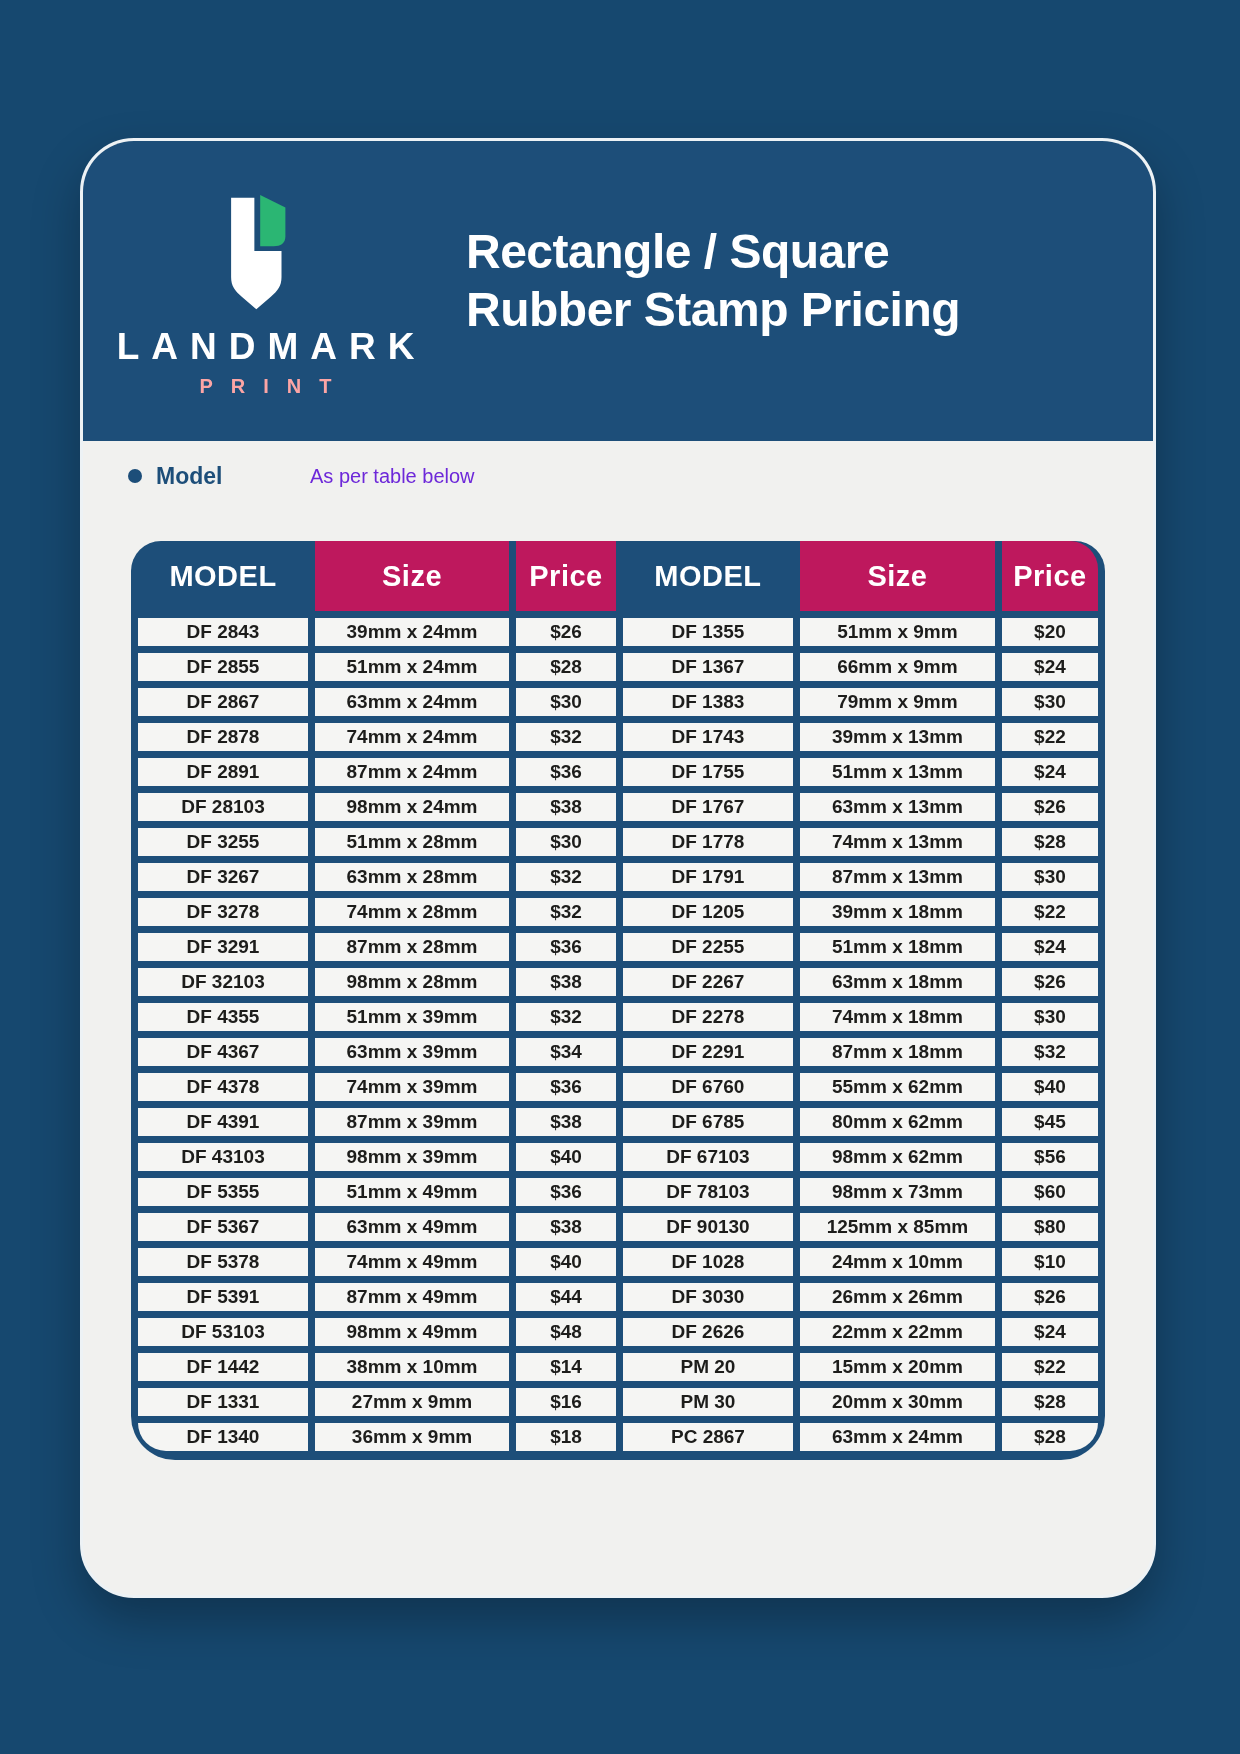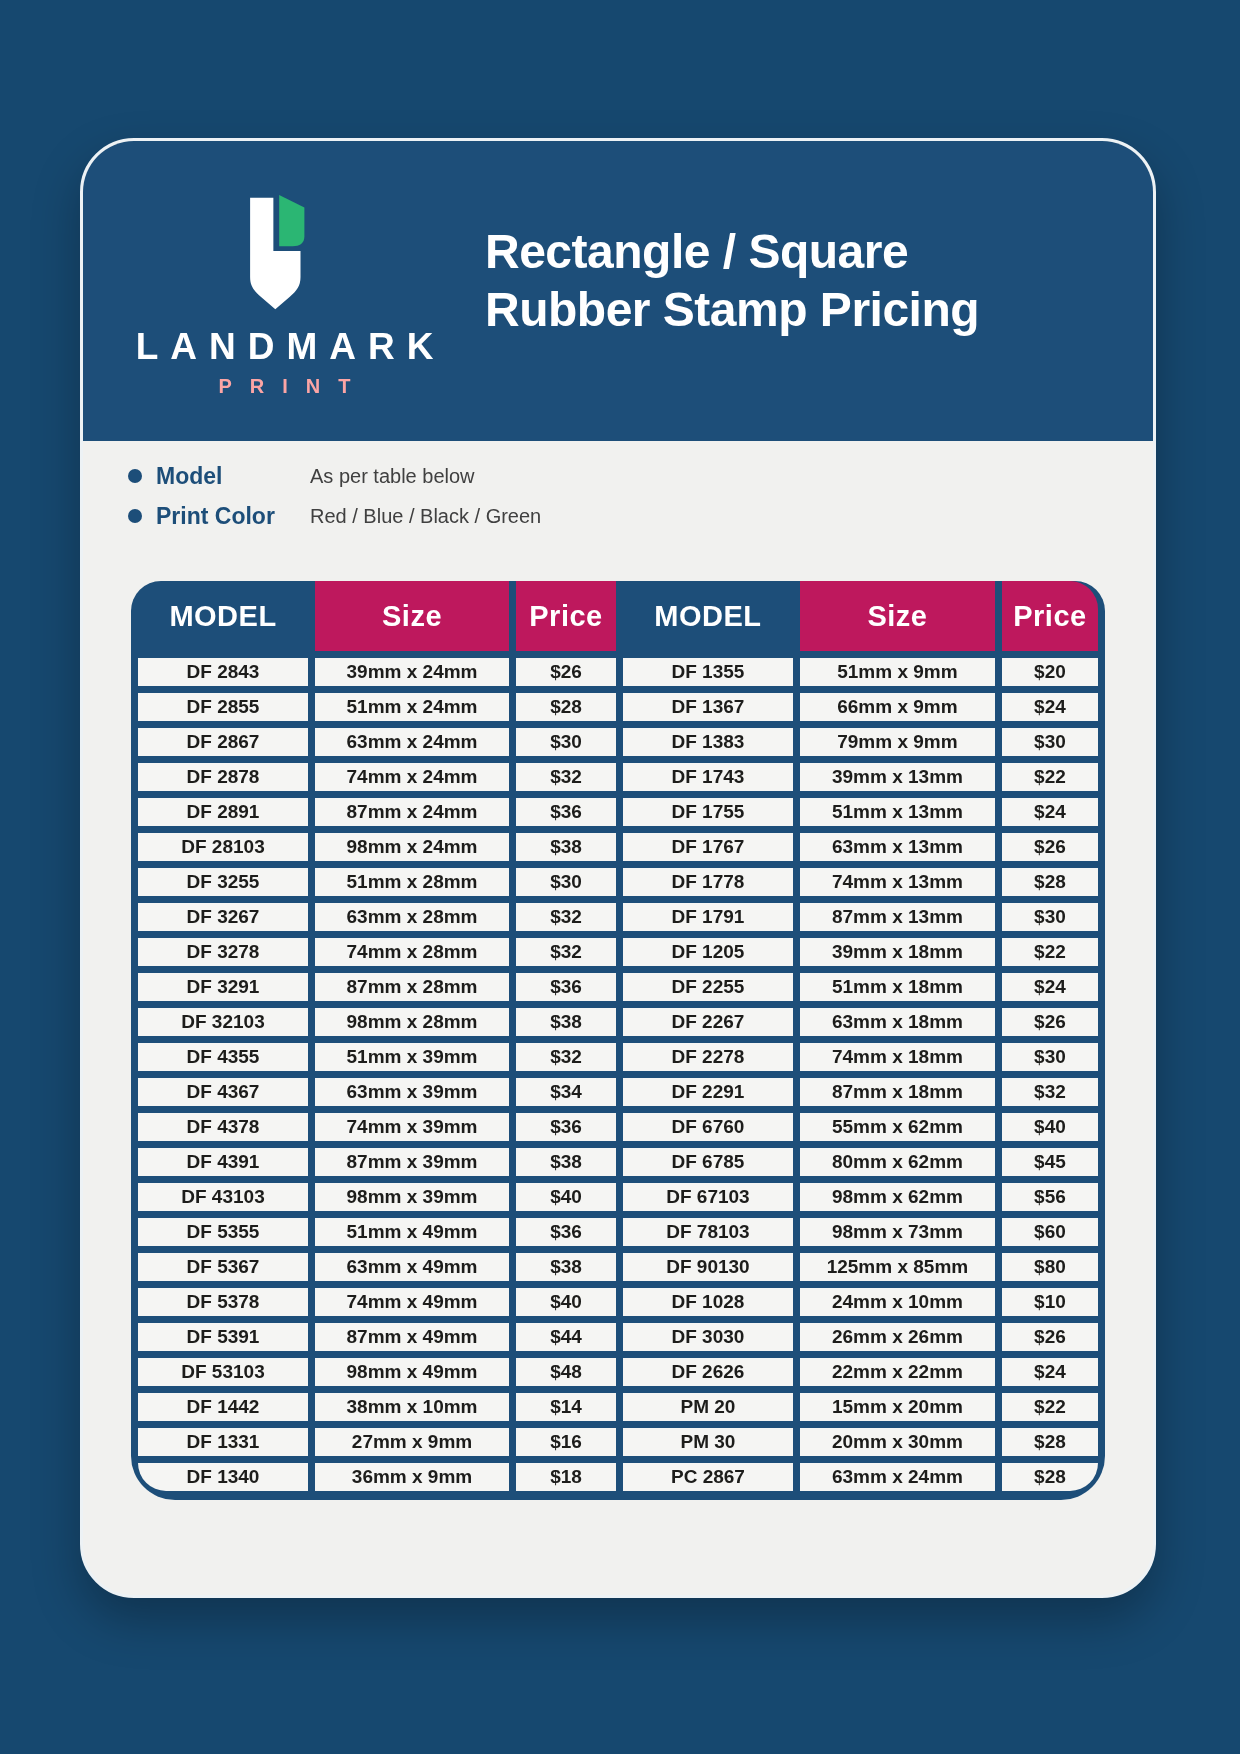--- a/index.html
+++ b/index.html
@@ -26,21 +26,20 @@
     background:#1D4E79;
     display:flex;
     align-items:center;
     padding-bottom:30px;
     box-sizing:border-box;
   }
   .logo{
     width:365px;
     display:flex;flex-direction:column;align-items:center;
     padding-top:38px;
-    padding-left:19px;
   }
   .logo svg{width:102px;height:126px;}
   .brand-name{
     color:#FFFFFF;font-size:37px;font-weight:700;
     letter-spacing:12px;text-indent:12px;
     margin-top:8px;white-space:nowrap;
   }
   .brand-sub{
     color:#fca5a5;font-size:20px;font-weight:700;
     letter-spacing:18px;text-indent:18px;
@@ -55,21 +54,21 @@
   
   .specs{padding:15px 0 0 45px;}
   .spec-row{display:flex;align-items:center;height:40px;}
   .bullet{
     width:14px;height:14px;border-radius:50%;
     background:radial-gradient(circle at 35% 30%, #2f6darkblue, #1D4E79 60%);
     background-color:#1D4E79;
     margin-right:14px;flex:0 0 auto;
   }
   .spec-label{width:154px;font-size:23px;font-weight:700;color:#1D4E79;}
-  .spec-value{font-size:20px;color:#404040;}
+  .spec-value{font-size:20px;color:#6d28d9;}
   
   .table-wrap{
     margin:45px 48px 0 48px;
     background:#1D4E79;
     border-radius:30px 30px 44px 44px;
     padding:0 7px 9px 7px;
     display:grid;
     grid-template-columns:177fr 202fr 104fr 177fr 203fr 100fr;
     gap:7px;
   }
@@ -108,25 +107,20 @@
       <div>Rectangle / Square</div>
       <div>Rubber Stamp Pricing</div>
     </div>
   </div>
 
   <div class="specs">
     <div class="spec-row">
       <span class="bullet"></span>
       <span class="spec-label">Model</span>
       <span class="spec-value">As per table below</span>
-    </div>
-    <div class="spec-row">
-      <span class="bullet"></span>
-      <span class="spec-label">Print Color</span>
-      <span class="spec-value">Red / Blue / Black / Green</span>
     </div>
   </div>
 
   <div class="table-wrap">
     <div class="th">MODEL</div>
     <div class="th green">Size</div>
     <div class="th green">Price</div>
     <div class="th">MODEL</div>
     <div class="th green">Size</div>
     <div class="th green last-green">Price</div>

